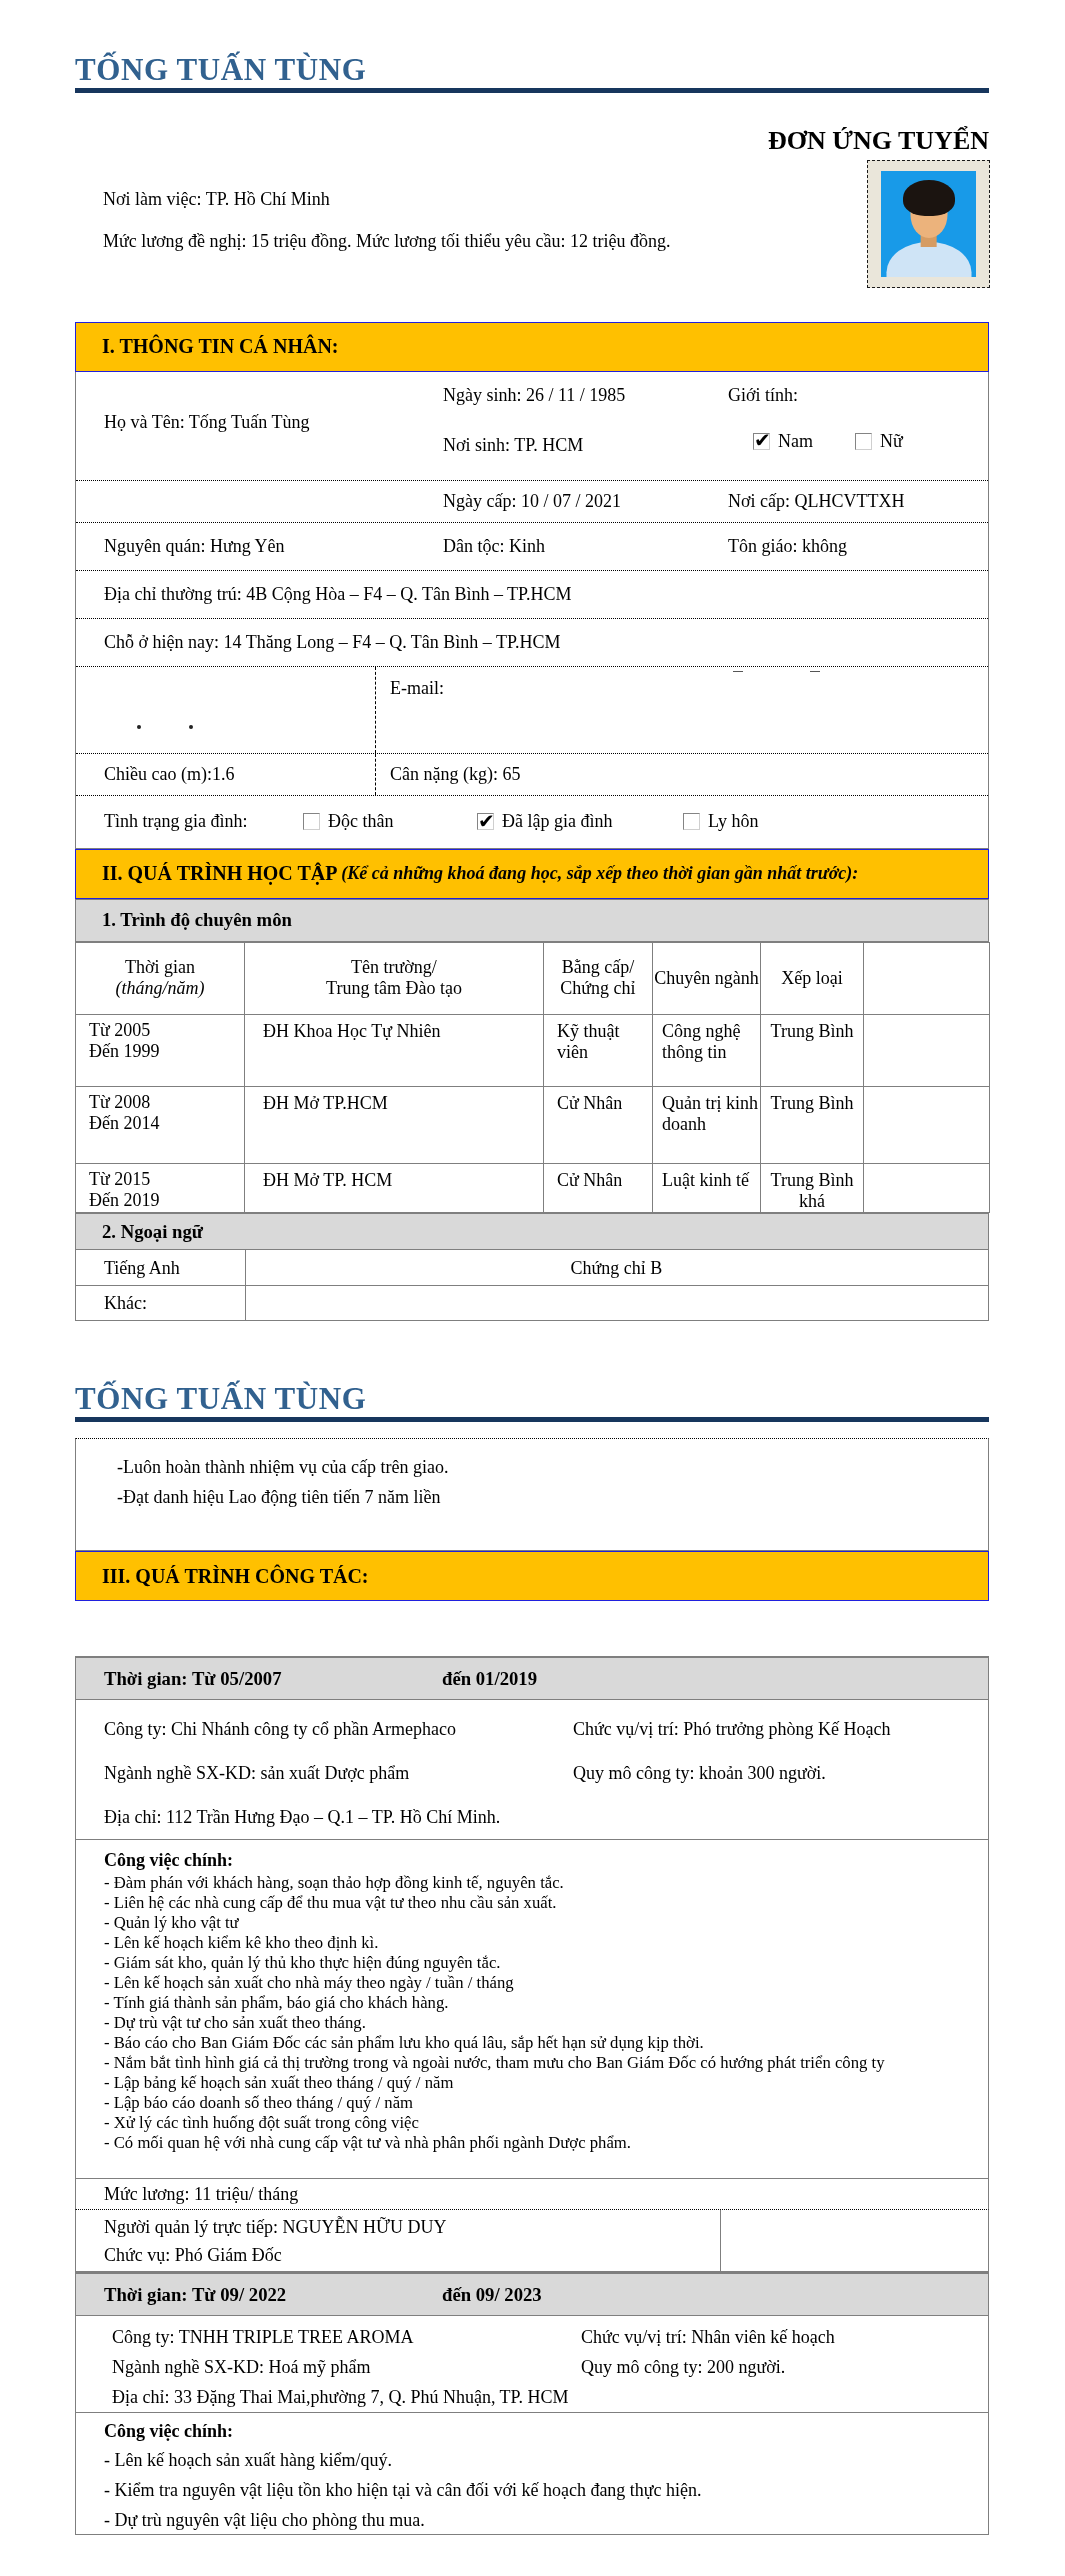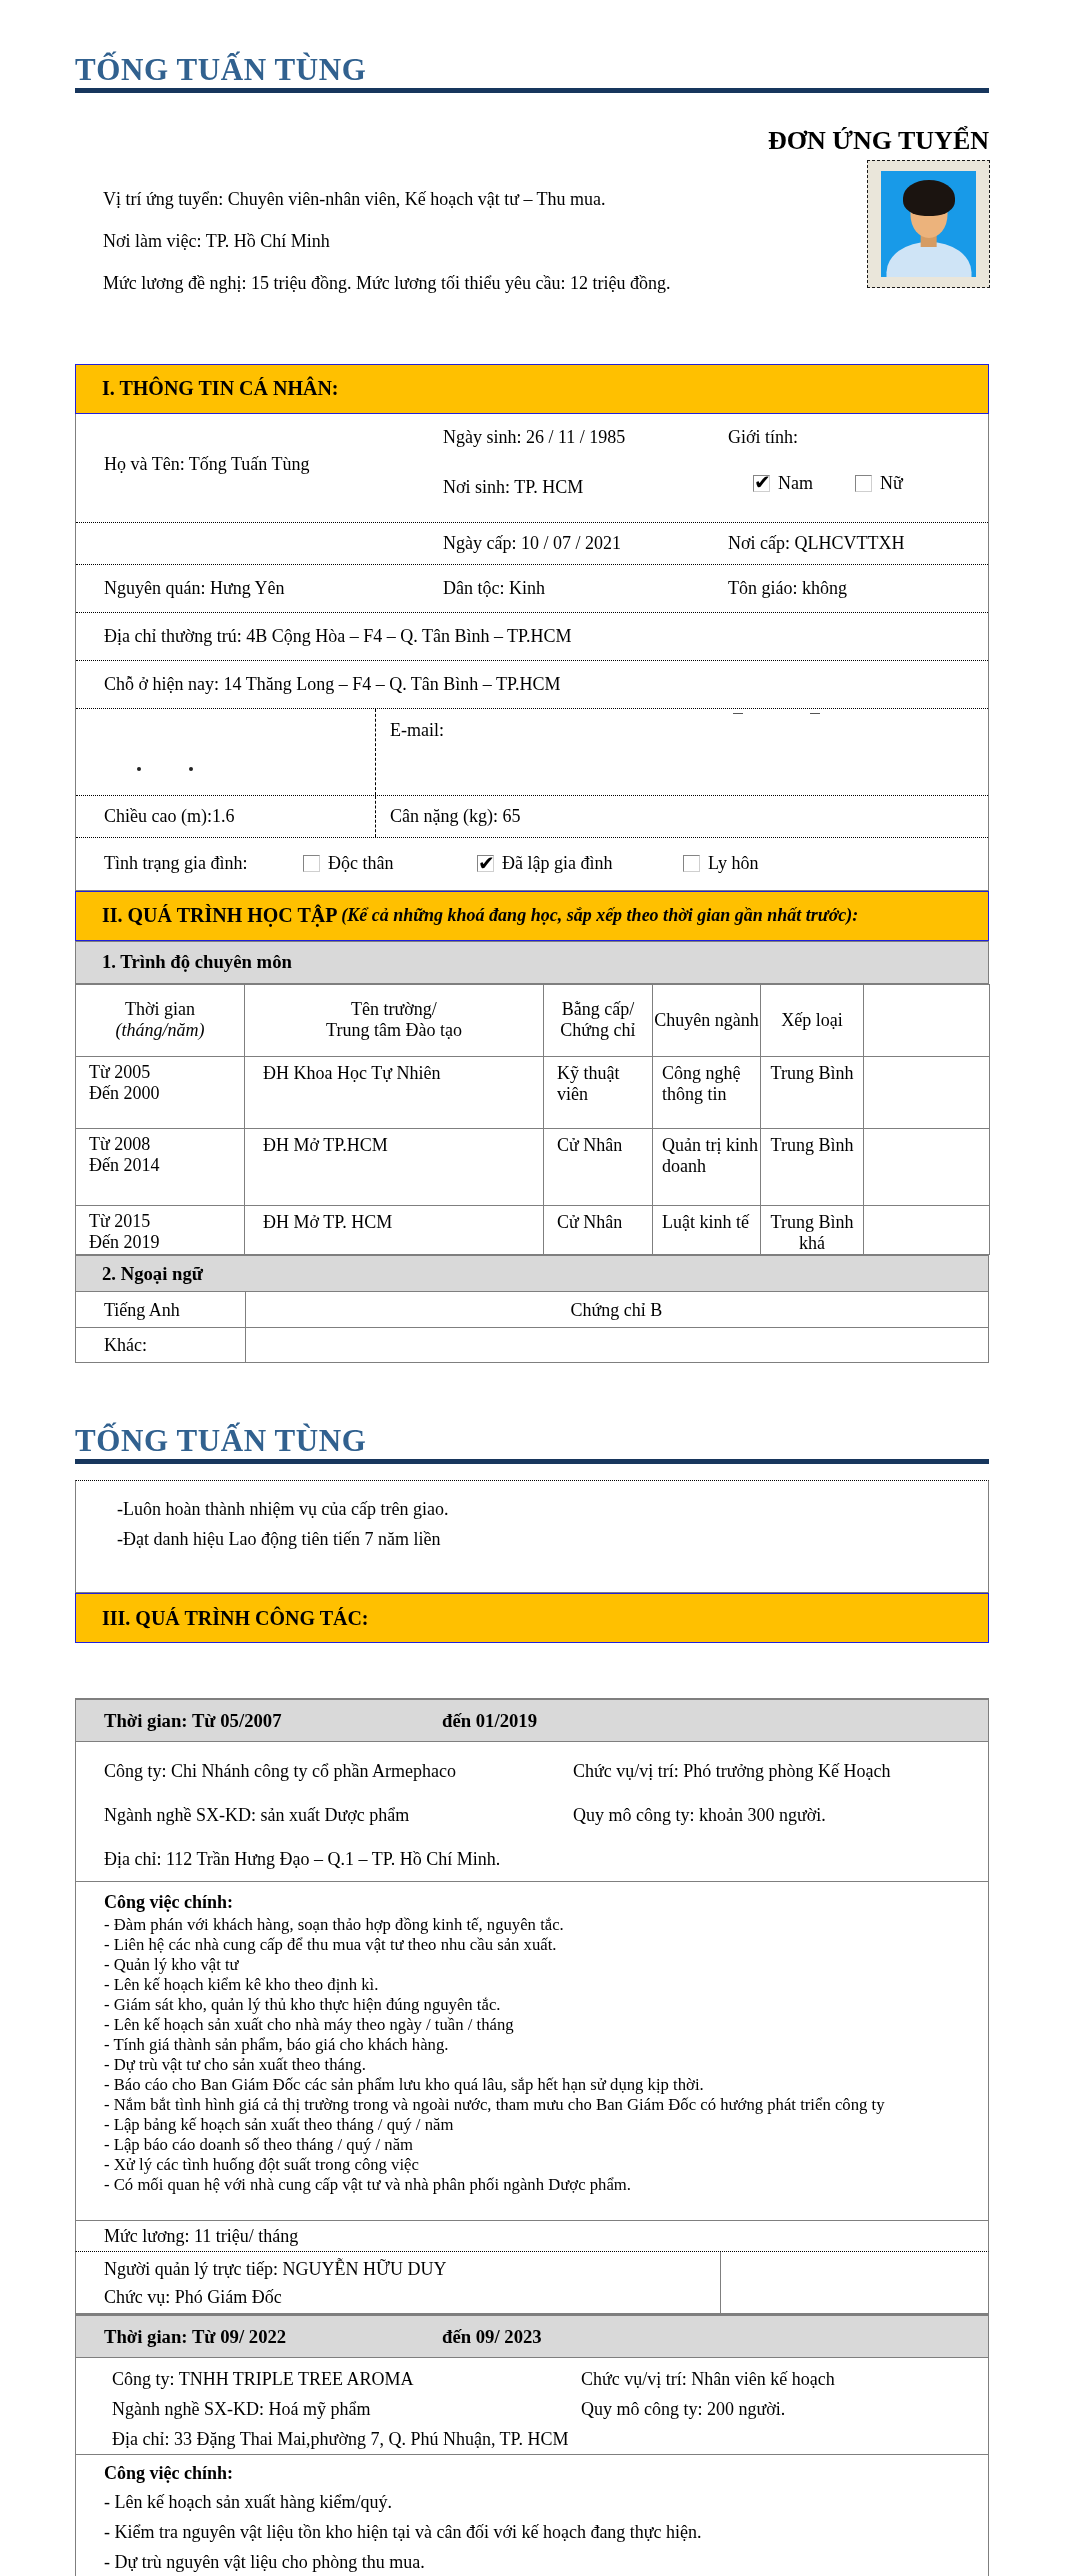--- a/index.html
+++ b/index.html
@@ -97,21 +97,20 @@
 <body>
 
 <div class="content">
 
   <div class="name">TỐNG TUẤN TÙNG</div>
   <div class="rule"></div>
 
   <div class="doc-title">ĐƠN ỨNG TUYỂN</div>
 
   <div class="intro">
-    <p>Vị trí ứng tuyển: Chuyên viên-nhân viên, Kế hoạch vật tư – Thu mua.</p>
     <p>Nơi làm việc: TP. Hồ Chí Minh</p>
     <p>Mức lương đề nghị: 15 triệu đồng. Mức lương tối thiểu yêu cầu: 12 triệu đồng.</p>
   </div>
 
   <div class="sec-bar" style="margin-top:59px">
     <span>I. THÔNG TIN CÁ NHÂN:</span>
   </div>
 
   <div class="ptable">
     <div class="prow" style="height:109px">
@@ -209,21 +208,21 @@
             <div>Chuyên ngành</div>
           </th>
       <th>
             <div>Xếp loại</div>
           </th>
       <th></th>
     </tr>
     <tr style="height:72px">
       <td class="c-period">
             <div>Từ 2005</div>
-            <div>Đến  2000</div>
+            <div>Đến  1999</div>
           </td>
       <td class="c-school">ĐH Khoa Học Tự Nhiên</td>
       <td class="c-degree">Kỹ thuật viên</td>
       <td class="c-major">Công nghệ thông tin</td>
       <td class="c-rank">Trung Bình</td>
       <td></td>
     </tr>
     <tr style="height:77px">
       <td class="c-period">
             <div>Từ 2008</div>

